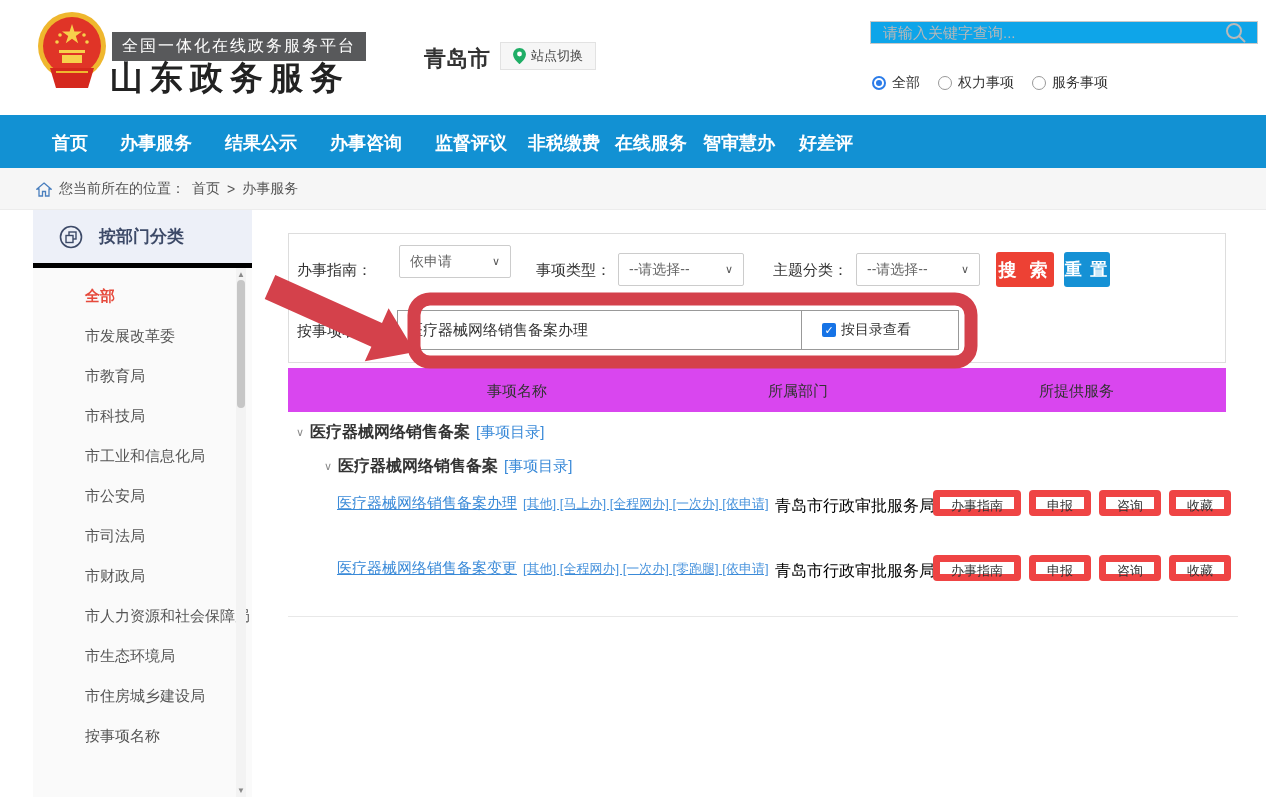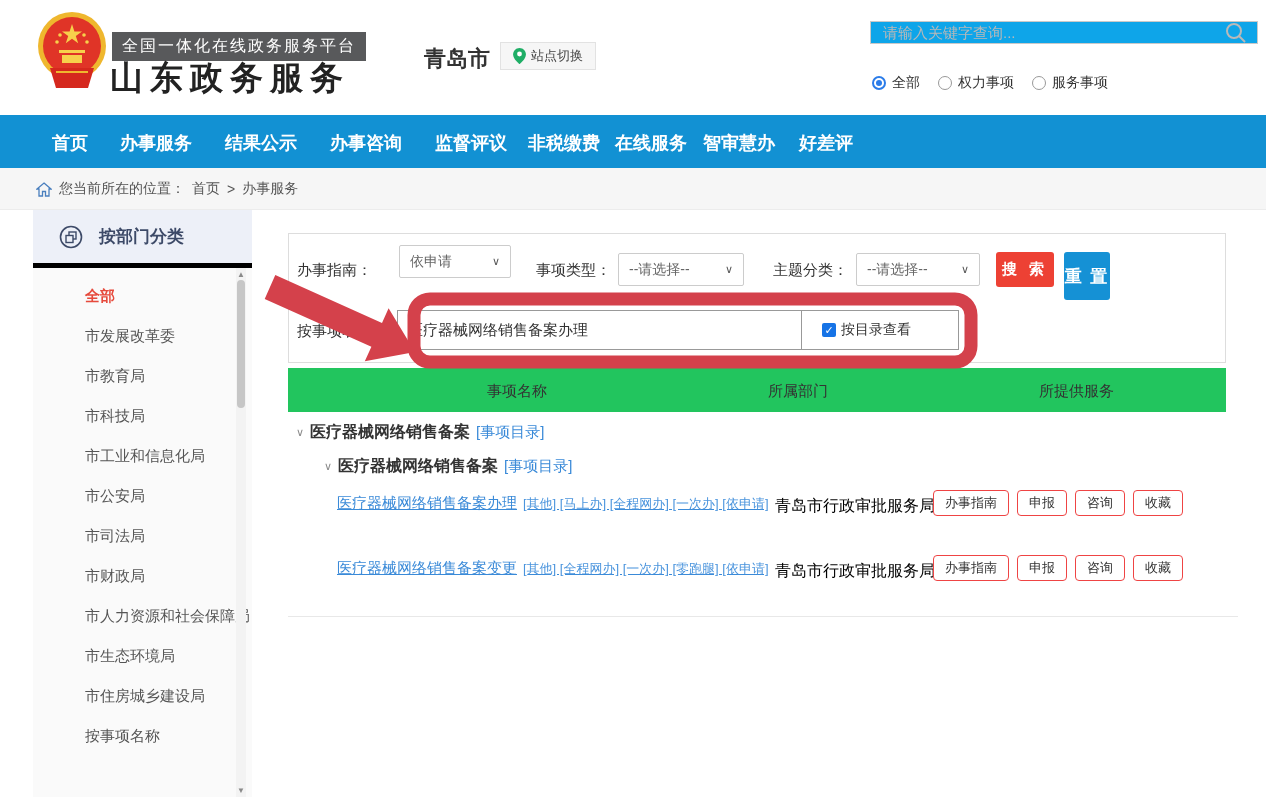--- a/index.html
+++ b/index.html
@@ -59,48 +59,48 @@
 
   
   .panel { position:absolute; left:288px; top:233px; width:938px; height:130px; border:1px solid #ddd;
            background:#fff; }
   .flabel { position:absolute; font-size:15px; color:#333; }
   .select { position:absolute; height:33px; border:1px solid #ccc; border-radius:2px; background:#fff;
             display:flex; align-items:center; justify-content:space-between; padding:0 10px;
             font-size:14px; color:#666; cursor:pointer; }
   .select .caret { font-size:11px; color:#555; }
   .btn-search { position:absolute; left:707px; top:18px; width:58px; height:35px; background:#ed4134;
-                color:#fff; font-size:15px; font-weight:bold; border:none; border-radius:3px;
+                color:#fff; font-size:18px; font-weight:bold; border:none; border-radius:3px;
                 letter-spacing:4px; cursor:pointer; font-family:inherit; }
-  .btn-reset  { position:absolute; left:775px; top:18px; width:46px; height:48px; background:#1591d5;
+  .btn-reset  { position:absolute; left:775px; top:18px; width:46px; height:35px; background:#1591d5;
                 color:#fff; font-size:17px; font-weight:bold; border:none; border-radius:3px;
                 letter-spacing:2px; cursor:pointer; font-family:inherit; }
   .name-box { position:absolute; left:108px; top:76px; width:562px; height:40px; border:1px solid #999;
               background:#fff; display:flex; }
   .name-input { width:404px; border:none; border-right:1px solid #999; outline:none; font-size:15px;
                 color:#333; padding:0 10px; font-family:inherit; }
   .cb-cell { flex:1; display:flex; align-items:center; gap:5px; padding-left:20px; font-size:14px; color:#333; }
   .checkbox { width:14px; height:14px; background:#1673e6; border-radius:2px; display:flex;
               align-items:center; justify-content:center; cursor:pointer; }
   .checkbox .ck { color:#fff; font-size:11px; line-height:1; }
 
   
-  .thead { position:absolute; left:288px; top:368px; width:938px; height:44px; background:#22c55e; }
+  .thead { position:absolute; left:288px; top:368px; width:938px; height:44px; background:#d946ef; }
   .thead span { position:absolute; top:14px; font-size:15px; color:#333; }
 
   .grp { position:absolute; display:flex; align-items:center; gap:6px; }
   .grp .caret { color:#8a8a8a; font-size:11px; }
   .grp .gt { font-size:16px; font-weight:bold; color:#333; }
   .grp .gl { font-size:15px; color:#3a8ad8; cursor:pointer; }
 
   .item-link { position:absolute; font-size:15px; color:#3a8ad8; text-decoration:underline; cursor:pointer; }
   .item-tags { font-size:13px; color:#4a94dd; text-decoration:none; display:inline; margin-left:6px; }
   .dept { position:absolute; font-size:16px; color:#000000; }
   .actions { position:absolute; display:flex; gap:8px; }
-  .abtn { height:26px; padding:0 11px; background:#fff; border:1px solid #ef4444; border-radius:4px;
+  .abtn { height:26px; padding:0 11px; background:#fff; border:7px solid #ef4444; border-radius:4px;
           font-size:13px; color:#333; cursor:pointer; font-family:inherit; white-space:nowrap; }
   .divider { position:absolute; left:288px; top:616px; width:950px; height:1px; background:#e8e8e8; }
 
   
   .annotation { position:absolute; left:0; top:0; width:1266px; height:797px; pointer-events:none; z-index:50; }
 </style>
 </head>
 <body>
 
 <div class="page">

